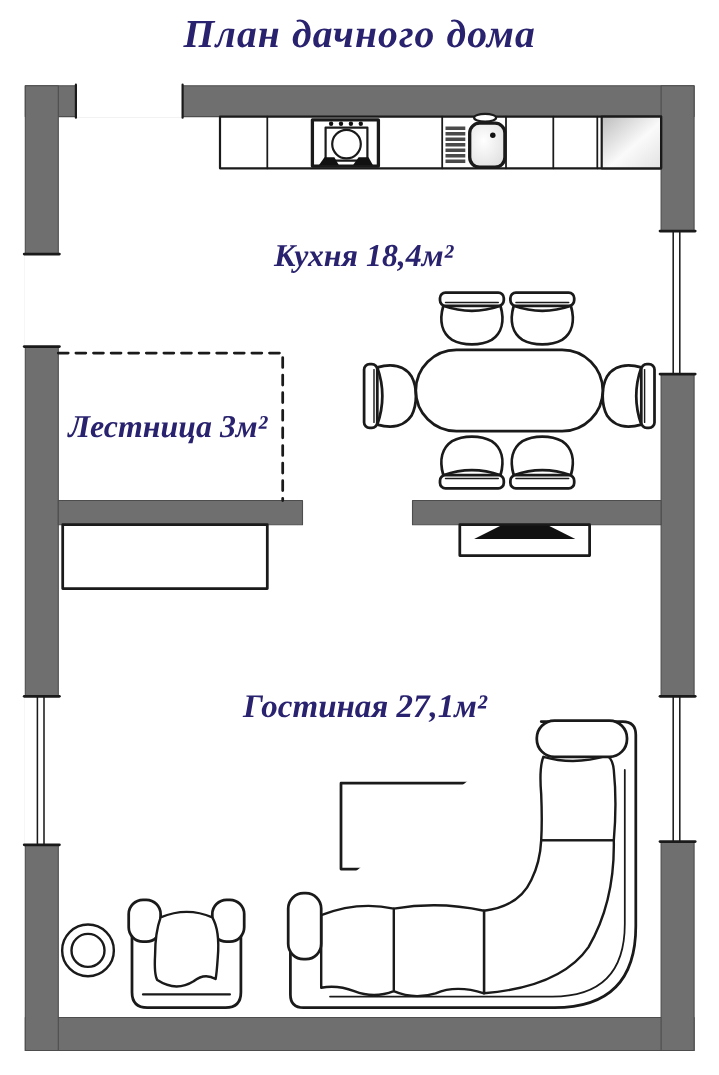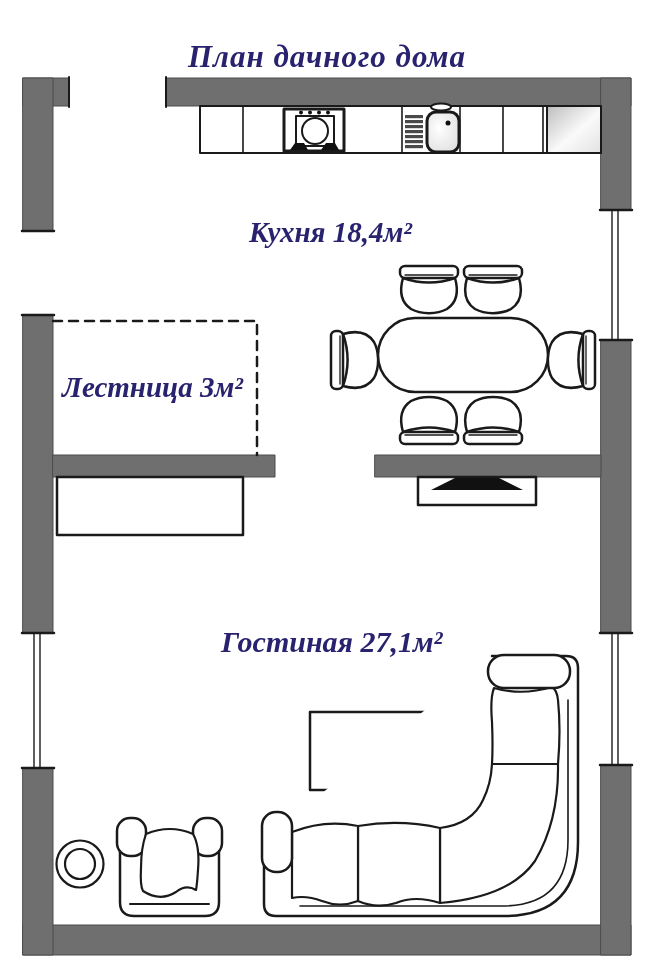--- a/index.html
+++ b/index.html
@@ -1,20 +1,20 @@
 <!DOCTYPE html>
 <html><head>
 <meta charset="utf-8">
 <style>
   html,body{margin:0;padding:0;background:#ffffff;}
   .page{position:relative;width:654px;height:977px;background:#ffffff;overflow:hidden;
         font-family:"Liberation Serif", serif;}
   .title{position:absolute;top:10px;left:0;width:654px;text-align:center;
-         font-size:31px;font-weight:bold;font-style:italic;color:#29226e;
-         letter-spacing:1px;margin-top:29px;}
+         font-size:36px;font-weight:bold;font-style:italic;color:#29226e;
+         letter-spacing:1px;}
   svg text{font-family:"Liberation Serif", serif;font-weight:bold;font-style:italic;}
 </style>
 </head>
 <body>
 
 <div class="page">
 
   <div class="title">План дачного дома</div>
 
   <svg width="654" height="977" viewBox="0 0 654 977" fill="none" stroke-linecap="round" stroke-linejoin="round" style="position:absolute;top:0;left:0;">

